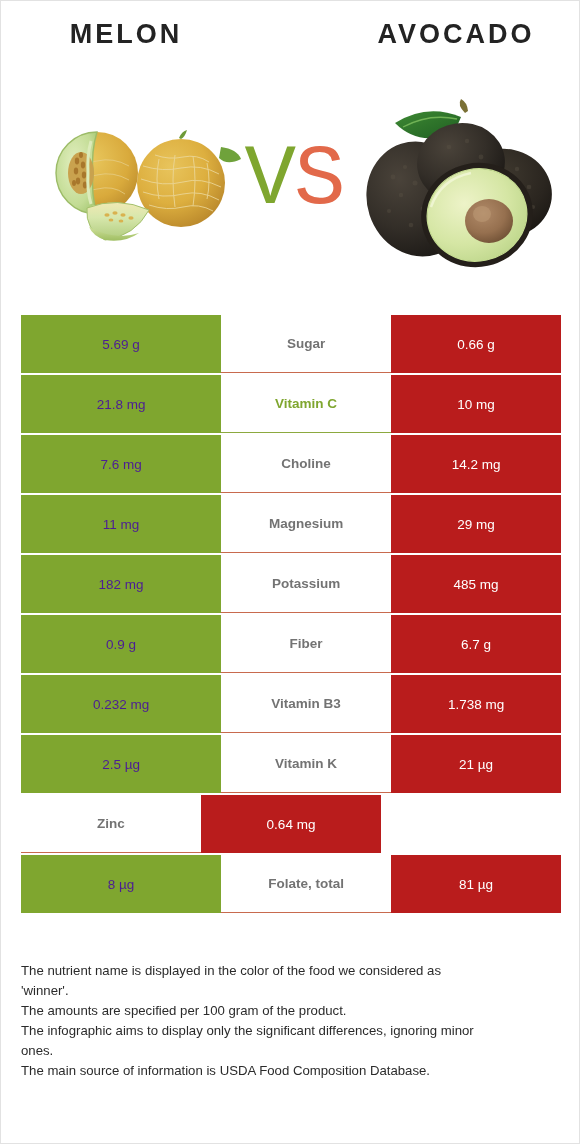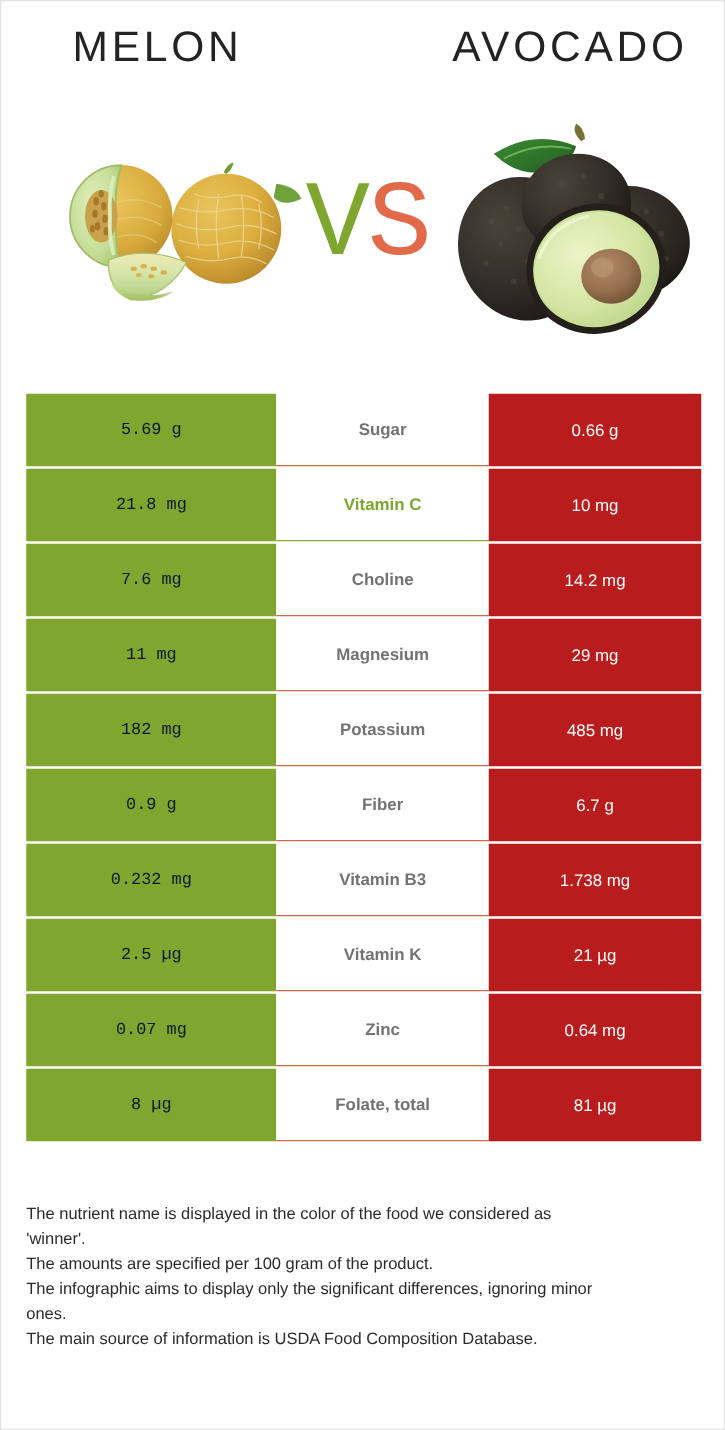--- a/index.html
+++ b/index.html
@@ -24,22 +24,22 @@
   .titles {
     position: absolute;
     top: 18px;
     left: 0;
     width: 580px;
     height: 44px;
   }
   .food-title {
     position: absolute;
     top: 0;
-    font-size: 34px;
-    font-weight: 400;
+    font-size: 27px;
+    font-weight: 700;
     letter-spacing: 3px;
     color: #232323;
     text-align: center;
     font-family: "Liberation Sans", sans-serif;
     white-space: nowrap;
   }
   .food-title.left  { left: 0;   width: 250px; }
   .food-title.right { left: 330px; width: 250px; }
 
   
@@ -98,22 +98,21 @@
   .cell {
     display: flex;
     align-items: center;
     justify-content: center;
     font-size: 13.5px;
     box-sizing: border-box;
   }
   .cell.left {
     width: 212px;
     background: #7FA62F;
-    color: #0f172a;
-    font-family: Liberation Mono, monospace;
+    color: #4c1d95;
   }
   .cell.mid {
     width: 180px;
     background: #ffffff;
     color: #737373;
     font-weight: bold;
     font-size: 13.5px;
     border-bottom: 1px solid #C86A4E;
     height: 58px;
   }
@@ -340,21 +339,20 @@
         <div class="cell left">0.232 mg</div>
         <div class="cell mid">Vitamin B3</div>
         <div class="cell right">1.738 mg</div>
       </div>
       <div class="row">
         <div class="cell left">2.5 µg</div>
         <div class="cell mid">Vitamin K</div>
         <div class="cell right">21 µg</div>
       </div>
       <div class="row">
-        <div class="cell left">0.07 mg</div>
         <div class="cell mid">Zinc</div>
         <div class="cell right">0.64 mg</div>
       </div>
       <div class="row">
         <div class="cell left">8 µg</div>
         <div class="cell mid">Folate, total</div>
         <div class="cell right">81 µg</div>
       </div>
     </div>
 

